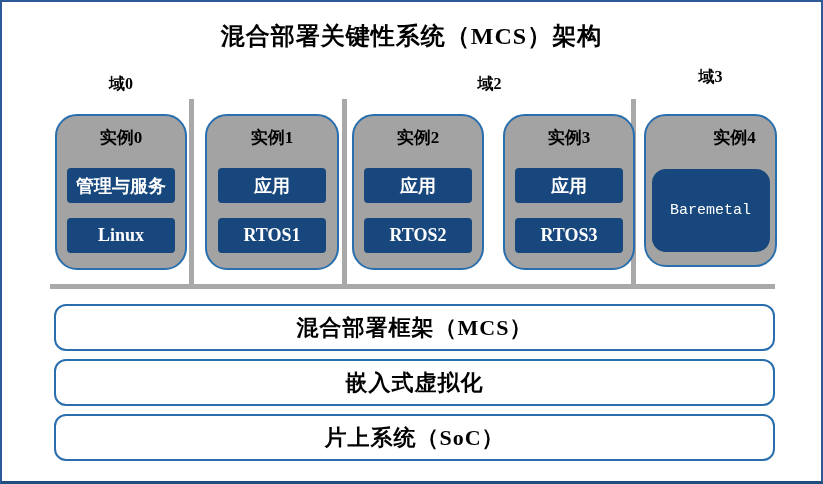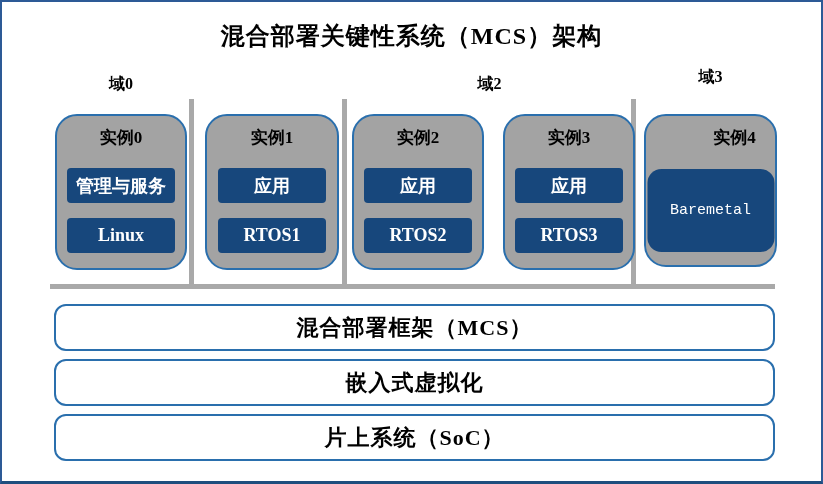--- a/index.html
+++ b/index.html
@@ -95,21 +95,21 @@
     align-items: center;
     justify-content: center;
     font-size: 18px;
     font-weight: bold;
     white-space: nowrap;
   }
   .comp.row1 { top: 52px; }
   .comp.row2 { top: 102px; }
   .comp.tall {
     top: 53px;
-    width: 127px;
+    width: 118px;
     height: 83px;
     border-radius: 14px;
     font-family: "Liberation Mono", monospace;
     font-weight: normal;
     font-size: 15px;
   }
 
   .layer {
     position: absolute;
     left: 52px;

